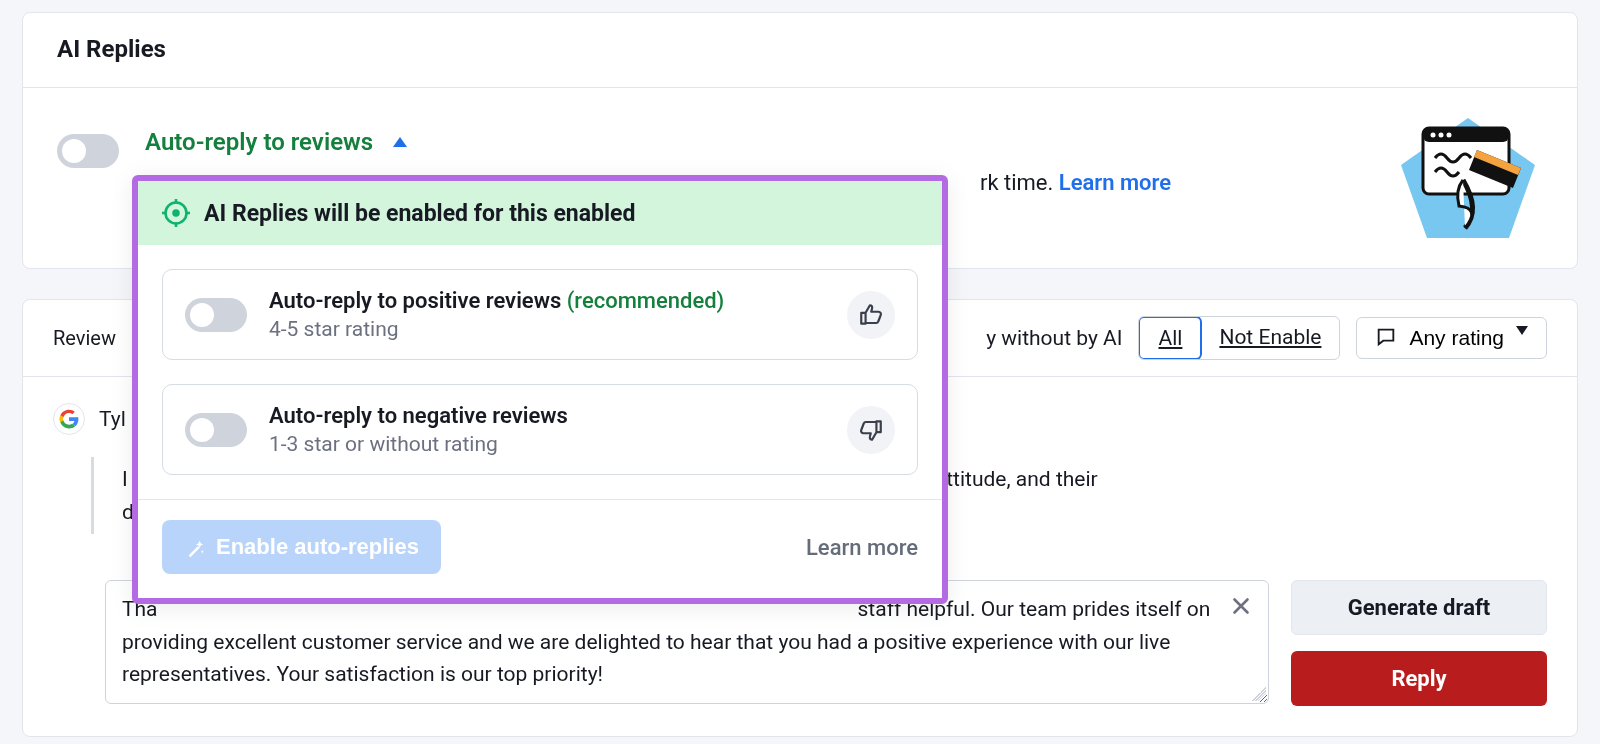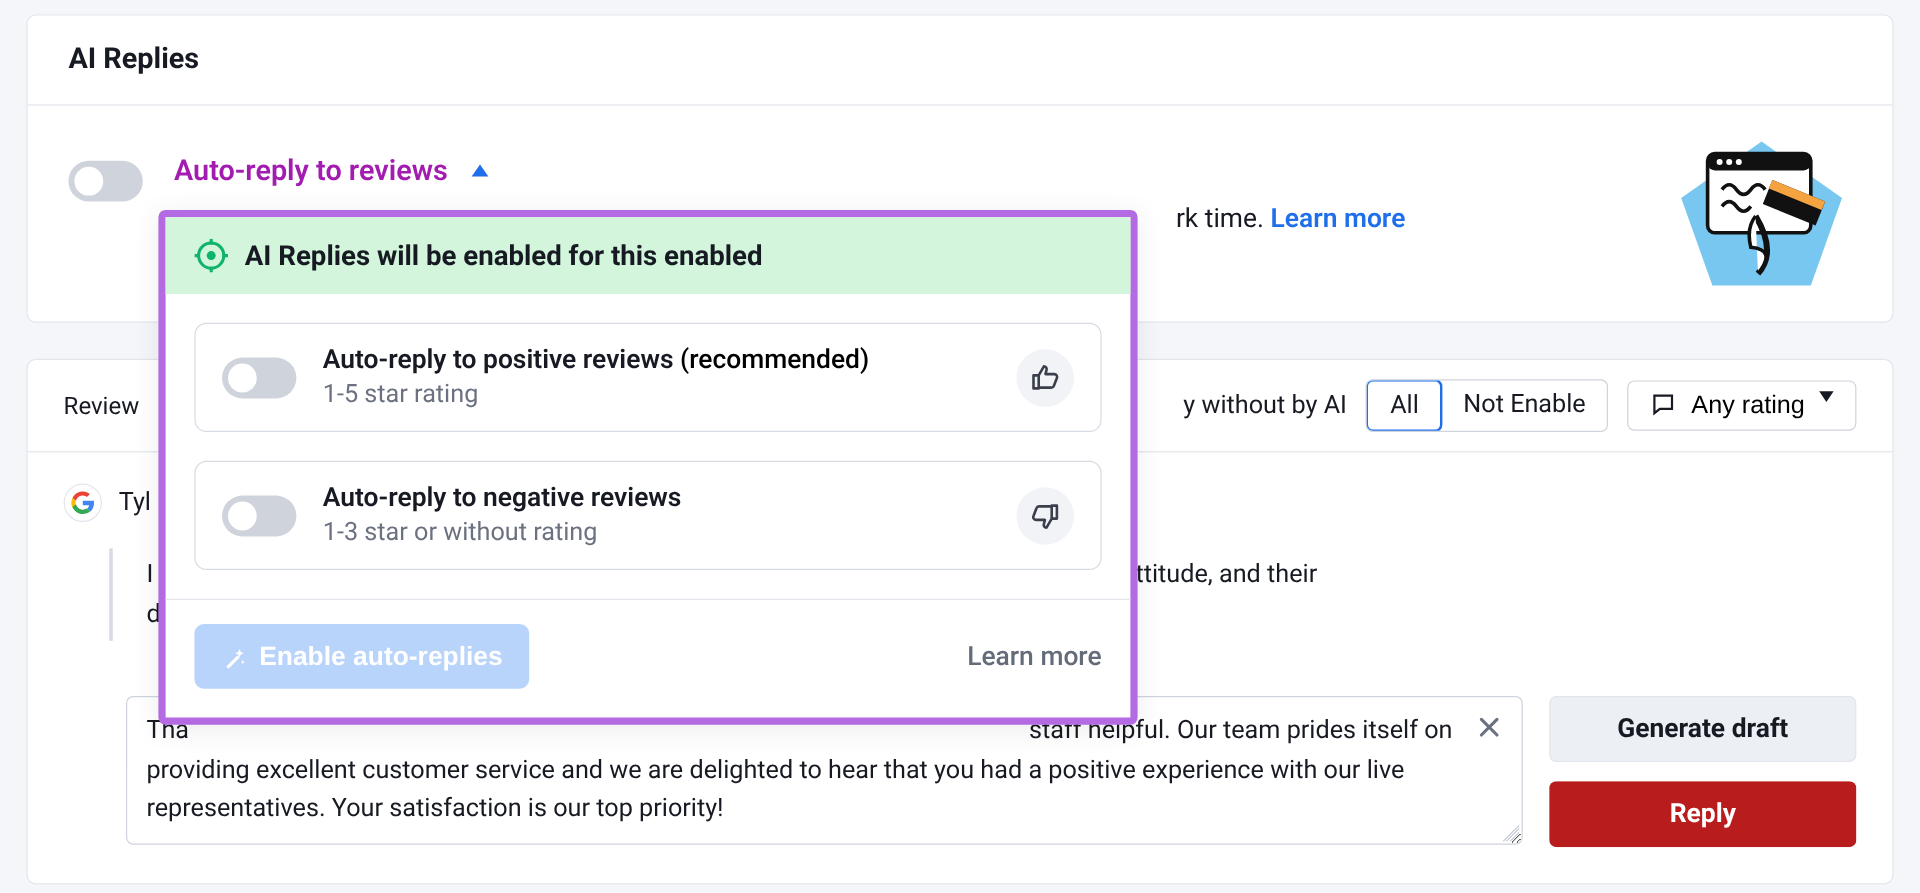--- a/index.html
+++ b/index.html
@@ -47,21 +47,21 @@
   }
   .toggle::after {
     content:"";
     position:absolute; left:5px; top:5px;
     width:24px; height:24px;
     background:#fff; border-radius:50%;
   }
 
   .auto-reply-head {
     display:flex; align-items:center; gap:20px;
-    color:#a21caf; font-size:24px; font-weight:600;
+    color:#15803d; font-size:24px; font-weight:600;
     cursor:pointer;
   }
   .chev-up {
     width:0;height:0;
     border-left:7px solid transparent;
     border-right:7px solid transparent;
     border-bottom:10px solid #1f6feb;
     display:inline-block;
   }
   .learn-inline { color:#1f6feb; font-weight:600; }
@@ -93,21 +93,21 @@
   .pop-body { padding:24px 24px 0 24px; }
   .opt-card {
     border:1px solid #d7dbe3;
     border-radius:10px;
     padding:18px 22px;
     display:flex; align-items:center; gap:22px;
     margin-bottom:24px;
   }
   .opt-text { flex:1; }
   .opt-title { font-size:22px; font-weight:600; }
-  .opt-title .rec { color:#000000; font-weight:500; }
+  .opt-title .rec { color:#15803d; font-weight:500; }
   .opt-sub { color:#6b7180; font-size:21px; margin-top:4px; }
   .thumb-bubble {
     width:48px;height:48px;border-radius:50%;
     background:#f1f3f7;
     display:flex;align-items:center;justify-content:center;
     color:#3a3f4b;
   }
   .pop-footer {
     border-top:1px solid #e2e5ec;
     padding:20px 24px 24px 24px;
@@ -138,21 +138,21 @@
     padding:16px 30px;
     border-bottom:1px solid #e2e5ec;
   }
   .reviews-title { font-size:20px; font-weight:400; }
   .filters { display:flex; align-items:center; gap:16px; }
   .filter-text { font-size:21px; color:#171a22; }
   .seg {
     display:flex; border:1px solid #cfd3db; border-radius:6px; overflow:hidden;
   }
   .seg div {
-    padding:8px 18px; font-size:21px; cursor:pointer;
+    padding:8px 18px; font-size:21px; cursor:pointer;text-decoration:underline;
   }
   .seg .active {
     border:2px solid #1f6feb;
     border-radius:6px;
     margin:-1px;
     background:#fff;
   }
   .rating-btn {
     border:1px solid #cfd3db; border-radius:6px;
     padding:8px 18px; font-size:21px;
@@ -275,21 +275,21 @@
   </div>
 
   <div class="pop-body">
     <div class="opt-card">
       <div class="toggle" style="margin-top:0"></div>
       <div class="opt-text">
         <div class="opt-title">
           <span>Auto-reply to positive reviews</span>
           <span class="rec"> </span><span class="rec">(recommended)</span>
         </div>
-        <div class="opt-sub">1-5 star rating</div>
+        <div class="opt-sub">4-5 star rating</div>
       </div>
       <div class="thumb-bubble">
         <svg width="26" height="26" viewBox="0 0 24 24">
             <path fill="none" stroke="#3a3f4b" stroke-width="2" stroke-linejoin="round" d="M7 10v10H3V10h4zm0 0l4-7c1.5 0 2.5 1.3 2 3l-.8 3H19c1.6 0 2.6 1.6 2 3l-2.3 6c-.3.9-1.1 1.4-2 1.4H7"></path>
           </svg>
       </div>
     </div>
 
     <div class="opt-card">
       <div class="toggle" style="margin-top:0"></div>

